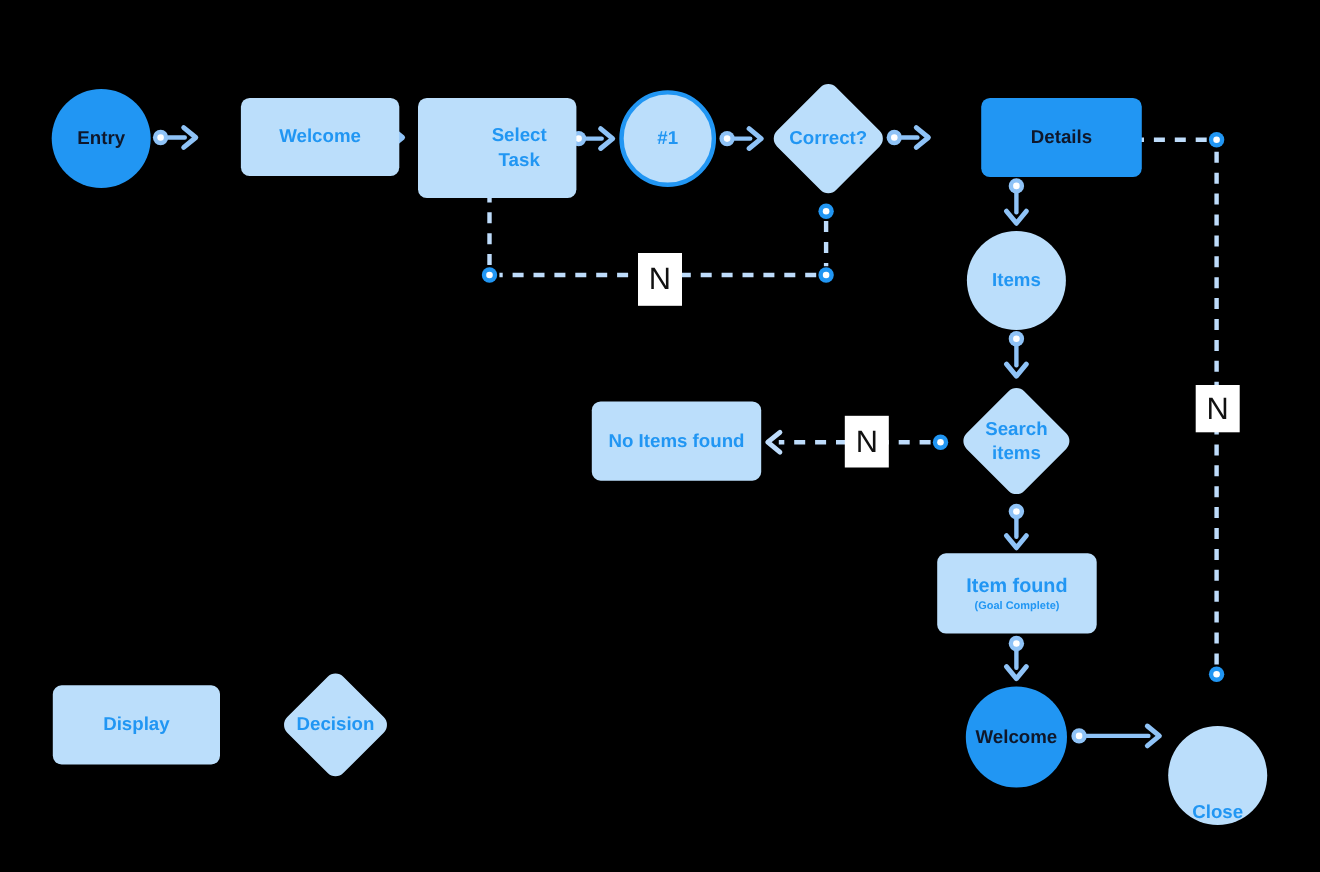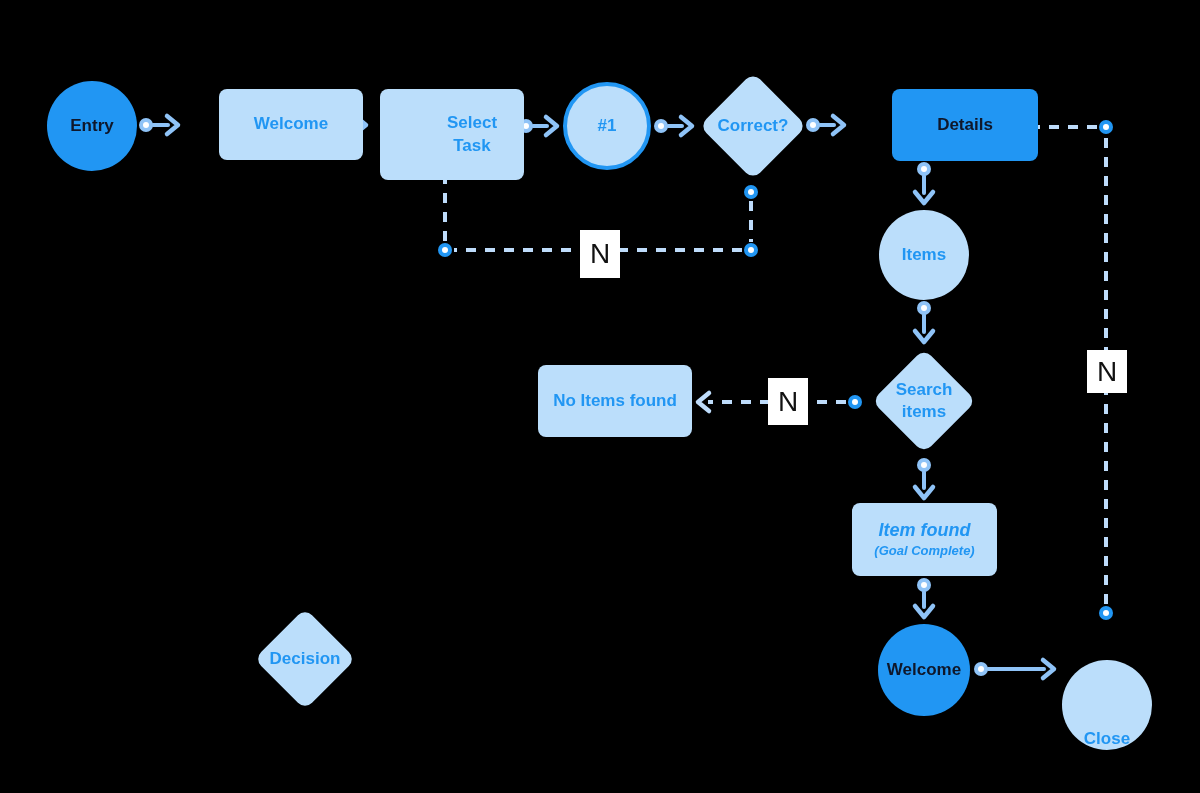--- a/index.html
+++ b/index.html
@@ -45,21 +45,21 @@
   .fill-accent{background:var(--accent);color:#0f172a;}
   .outlined{border:4px solid var(--accent);}
   .diamond{transform:rotate(45deg);border-radius:10px;}
   .diamond .node-label{
     position:absolute;inset:0;
     display:flex;align-items:center;justify-content:center;
     transform:rotate(-45deg);
     white-space:pre-line;
   }
   .node-label{white-space:pre-line;}
-  .node-sublabel{font-size:13px;font-weight:bold;display:block;margin-top:0;}
+  .node-sublabel{font-size:10px;font-weight:bold;display:block;margin-top:0;}
   .stack{display:flex;flex-direction:column;align-items:center;justify-content:center;}
   .nowrap{white-space:nowrap;}
 
   .edge-label{
     position:absolute;z-index:3;
     background:var(--edge-label-bg);
     color:var(--edge-label-text);
     display:flex;align-items:center;justify-content:center;
     font-size:28px;font-weight:400;
     font-family:"Liberation Sans",sans-serif;
@@ -195,21 +195,21 @@
 
   <div class="node diamond fill-light" style="left:887px;top:364px;width:74px;height:74px;">
     <span class="node-label">Search
 items</span>
   </div>
 
   <div class="node rect fill-light" style="left:538px;top:365px;width:154px;height:72px;">
     <span class="node-label">No Items found</span>
   </div>
 
-  <div class="node rect fill-light stack" style="left:852px;top:503px;width:145px;height:73px;font-size:18px;font-style:italic;">
+  <div class="node rect fill-light stack" style="left:852px;top:503px;width:145px;height:73px;font-size:18px;">
     <span class="node-label">Item found</span>
     <span class="node-sublabel">(Goal Complete)</span>
   </div>
 
   <div class="node circle fill-accent" style="left:878px;top:624px;width:92px;height:92px;">
     <span class="node-label">Welcome</span>
   </div>
 
   <div class="node circle fill-light" style="left:1062px;top:660px;width:90px;height:90px;align-items:flex-end;">
     <span class="node-label">Close</span>
@@ -218,17 +218,20 @@
   <div class="edge-label" style="left:580px;top:230px;width:40px;height:48px;">
     <span>N</span>
   </div>
   <div class="edge-label" style="left:768px;top:378px;width:40px;height:47px;">
     <span>N</span>
   </div>
   <div class="edge-label" style="left:1087px;top:350px;width:40px;height:43px;">
     <span>N</span>
   </div>
 
+  <div class="node rect fill-light" style="left:48px;top:623px;width:152px;height:72px;">
+    <span class="node-label">Display</span>
+  </div>
   <div class="node diamond fill-light" style="left:269px;top:623px;width:72px;height:72px;">
     <span class="node-label nowrap">Decision</span>
   </div>
 
 </div>
 
 </body></html>

